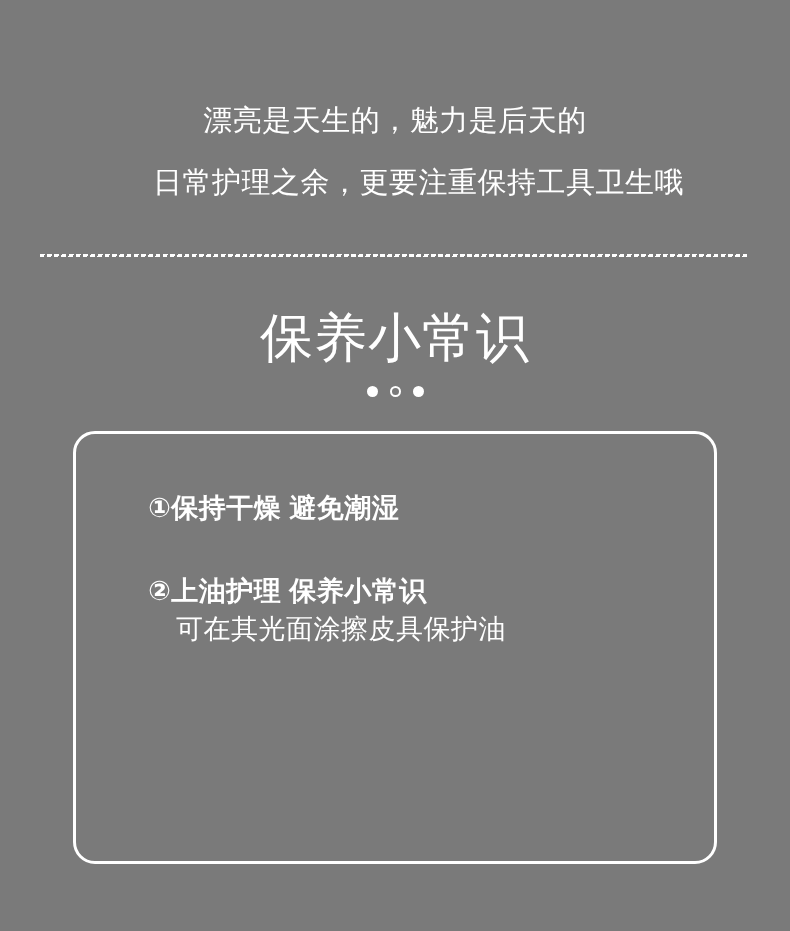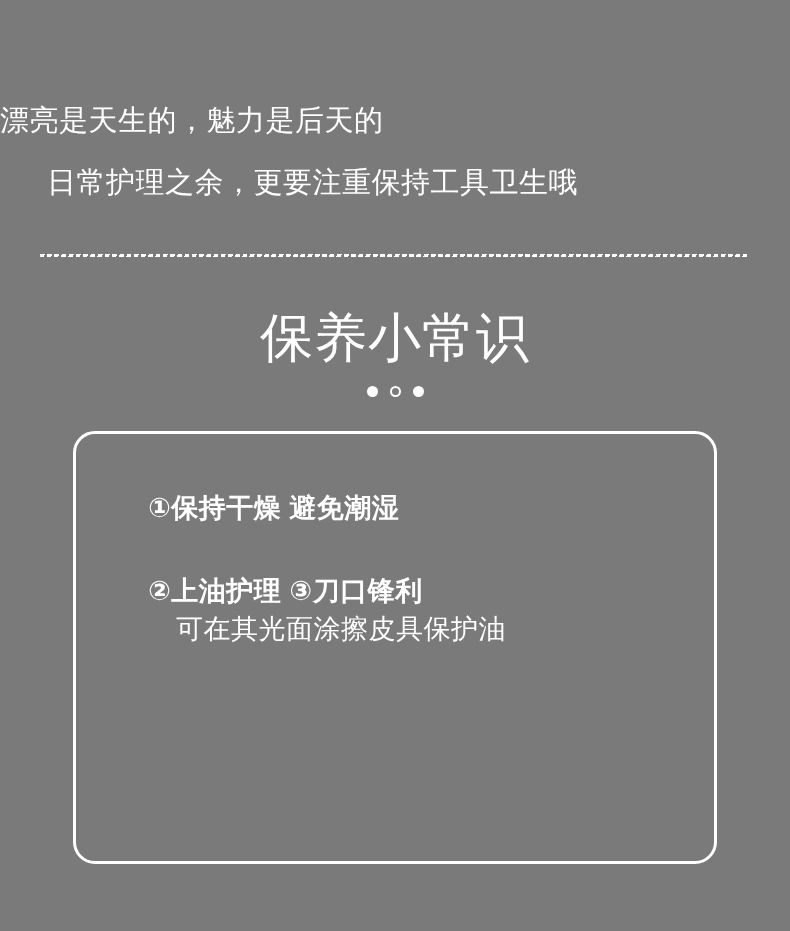--- a/index.html
+++ b/index.html
@@ -10,20 +10,21 @@
     position: relative;
     width: 790px;
     height: 931px;
     background: var(--bg-color, #7a7a7a);
     color: var(--text-color, #ffffff);
     font-family: "Liberation Sans", "DejaVu Sans", sans-serif;
     overflow: hidden;
   }
   .intro-line {
     margin: 0;
+    text-align: center;
     font-size: 29px;
     line-height: 1;
     font-weight: 500;
     letter-spacing: 0.5px;
   }
   .intro-line.first {
     padding-top: 106px;
   }
   .intro-line.second {
     margin-top: 33px;
@@ -116,20 +117,20 @@
     <span class="dot filled"></span>
   </div>
 
   <div class="tips-box">
 
     <div class="tip">
       <div class="tip-heading">①保持干燥 避免潮湿</div>
     </div>
 
     <div class="tip">
-      <div class="tip-heading">②上油护理 ③刀口锋利</div>
+      <div class="tip-heading">②上油护理 保养小常识</div>
       <div class="tip-detail">可在其光面涂擦皮具保护油</div>
     </div>
 
 
   </div>
 
 </div>
 
 </body></html>

